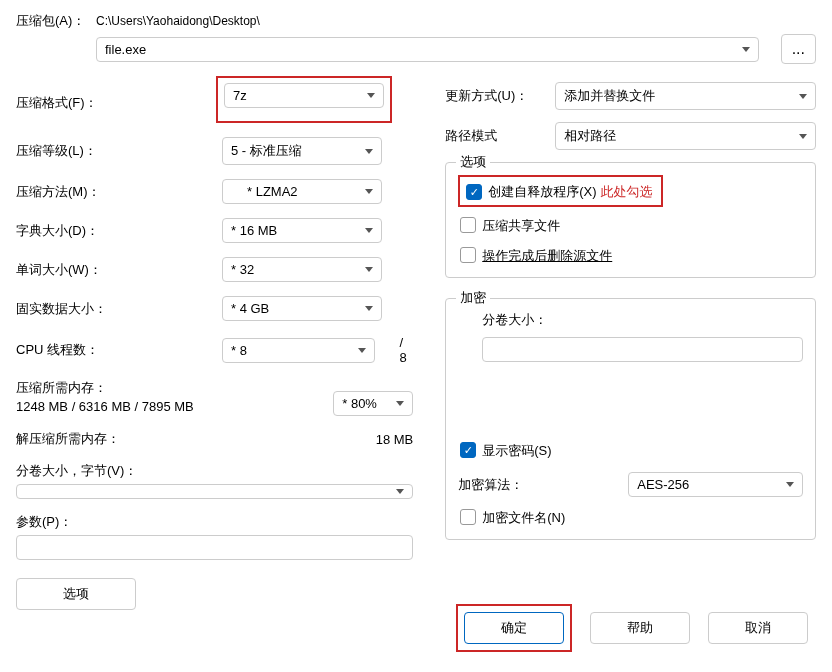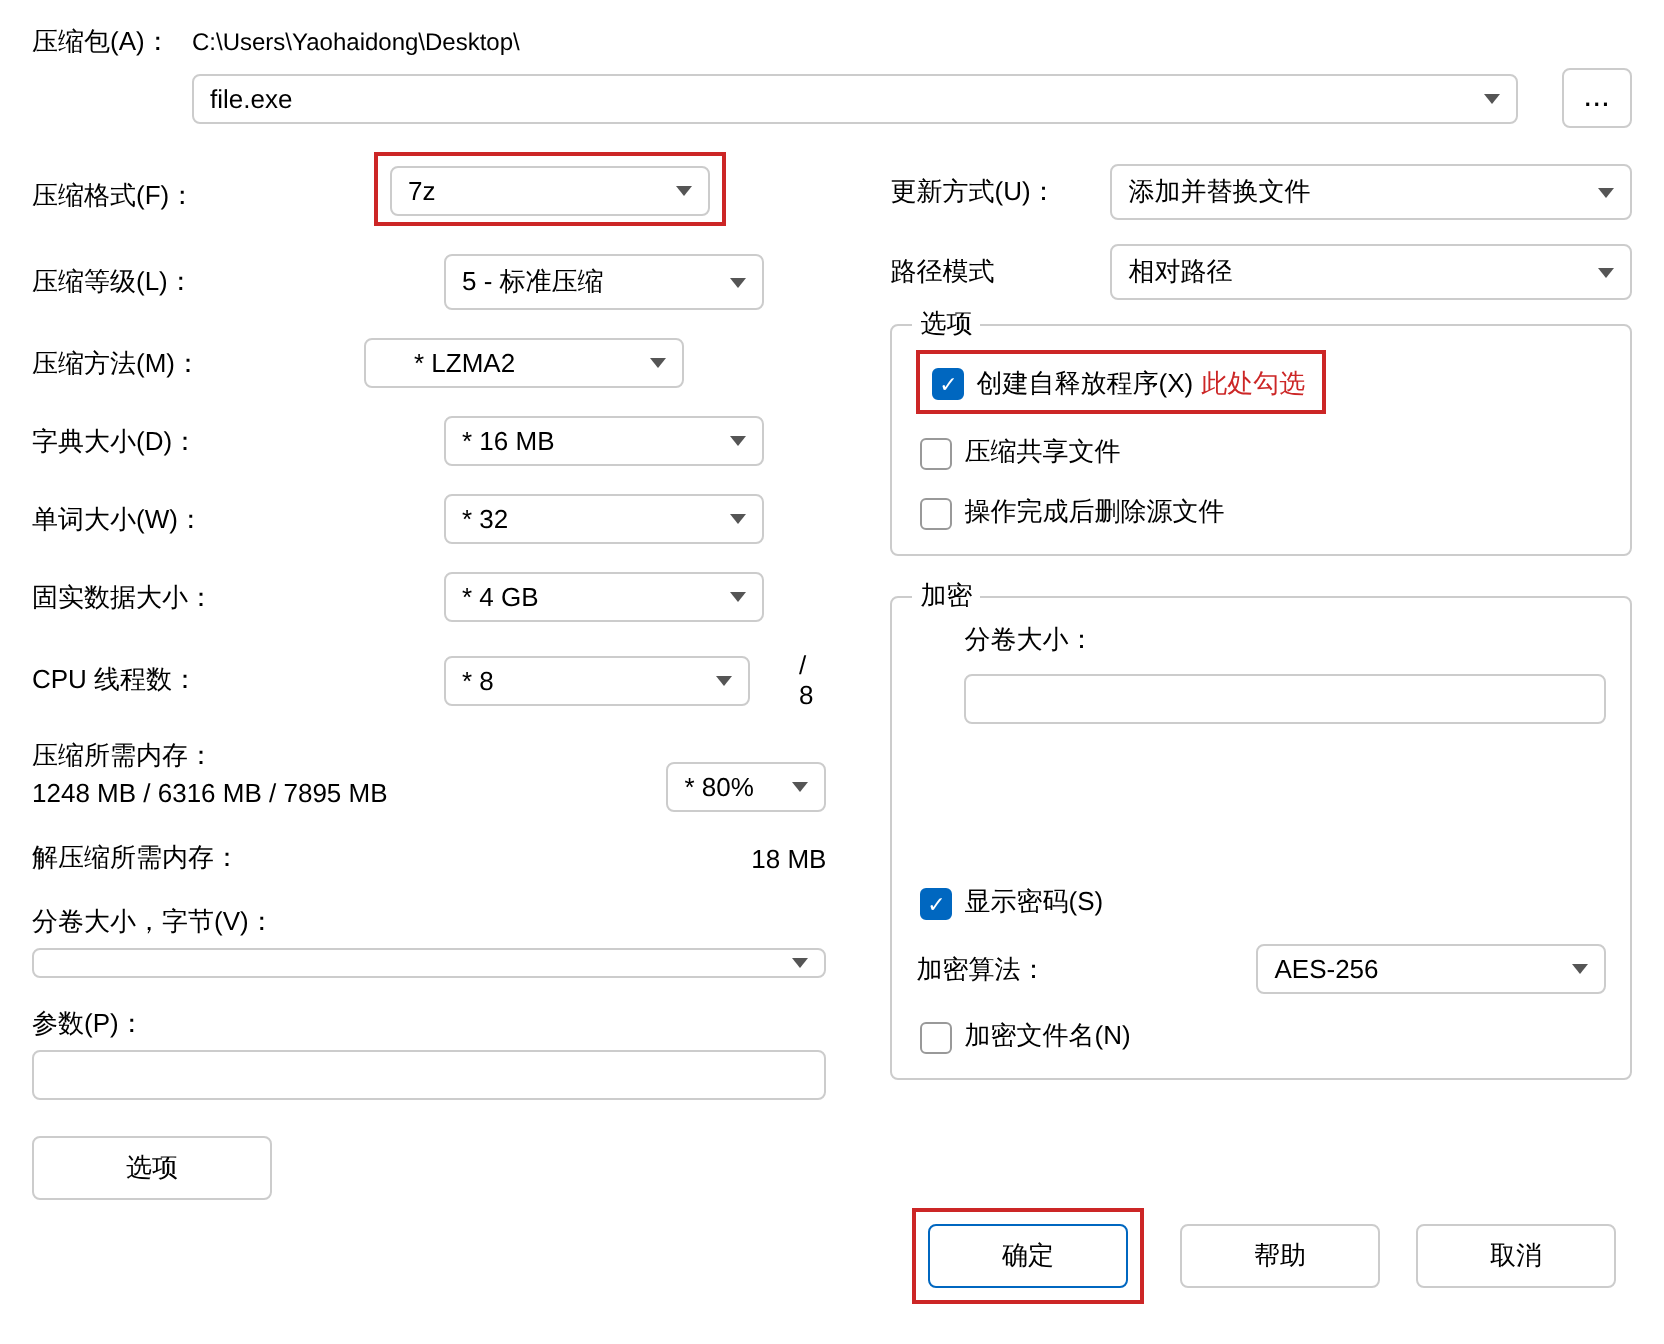--- a/index.html
+++ b/index.html
@@ -89,21 +89,21 @@
     border: 1px solid #ccc;
     border-radius: 4px;
     padding: 6px 10px;
     font-size: 16px;
     line-height: 1;
     cursor: default;
   }
   .right-col .row { margin-bottom: 12px; }
   .right-col .label { width: 110px; }
   .right-col .sel-r { flex: 1; }
-  .opt-row { display: flex; align-items: flex-end; margin-bottom: 12px; margin-left: 2px;}
+  .opt-row { display: flex; align-items: flex-start; margin-bottom: 12px; margin-left: 2px;}
   .red-opt-box { border: 2px solid #cc2626; padding: 6px 8px 4px 6px; display: inline-flex; align-items: center; margin-bottom: 10px;}
 </style>
 </head>
 <body>
 
 <div class="row" style="margin-bottom:4px;">
   <div class="label" style="width:80px;">压缩包(A)：</div>
   <div style="font-size:12px;text-align:center;">C:\Users\Yaohaidong\Desktop\</div>
 </div>
 <div class="row" style="margin-bottom:18px;">
@@ -114,39 +114,39 @@
   </div>
   <div class="more-btn" style="margin-left:22px;">...</div>
 </div>
 
 <div class="cols">
 
   <div class="col left-col" style="max-width:420px;">
 
     <div class="row">
       <div class="label">压缩格式(F)：</div>
-      <div class="red-box" style="padding:5px 6px 3px 6px; margin-left:41px; margin-top:-6px;">
+      <div class="red-box" style="padding:5px 6px 13px 6px; margin-left:70px; margin-top:-6px;">
         <div class="select sel">
           <span>7z</span>
           <span class="arrow"></span>
         </div>
       </div>
     </div>
 
     <div class="row">
       <div class="label">压缩等级(L)：</div>
       <div class="select sel" style="margin-left:76px;">
         <span>5 - 标准压缩</span>
         <span class="arrow"></span>
       </div>
     </div>
 
     <div class="row">
       <div class="label">压缩方法(M)：</div>
-      <div class="select sel" style="margin-left:36px;padding-left:24px;">
+      <div class="select sel" style="margin-left:76px;padding-left:24px;">
         <span>* LZMA2</span>
         <span class="arrow"></span>
       </div>
     </div>
 
     <div class="row">
       <div class="label">字典大小(D)：</div>
       <div class="select sel" style="margin-left:76px;">
         <span>* 16 MB</span>
         <span class="arrow"></span>
@@ -229,21 +229,21 @@
       <div class="red-opt-box">
         <span class="checkbox checked">✓</span>
         <span>创建自释放程序(X)</span>
         <span class="red-text" style="margin-left:4px;">此处勾选</span>
       </div>
 
       <div class="opt-row">
         <span class="checkbox"></span>
         <span>压缩共享文件</span>
       </div>
-      <div class="opt-row" style="margin-bottom:0;">
+      <div class="opt-row" style="margin-bottom:0;text-decoration:underline;">
         <span class="checkbox"></span>
         <span>操作完成后删除源文件</span>
       </div>
     </div>
 
     <div class="group">
       <span class="legend">加密</span>
 
       <div style="margin-bottom:8px; margin-left:24px;">分卷大小：</div>
       <input class="text-input" style="margin: 0px 0px 80px 24px; width: calc(100% - 24px);">

